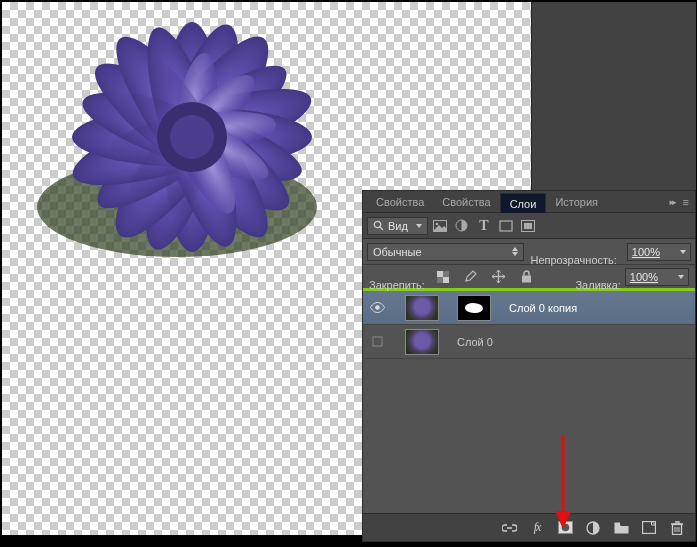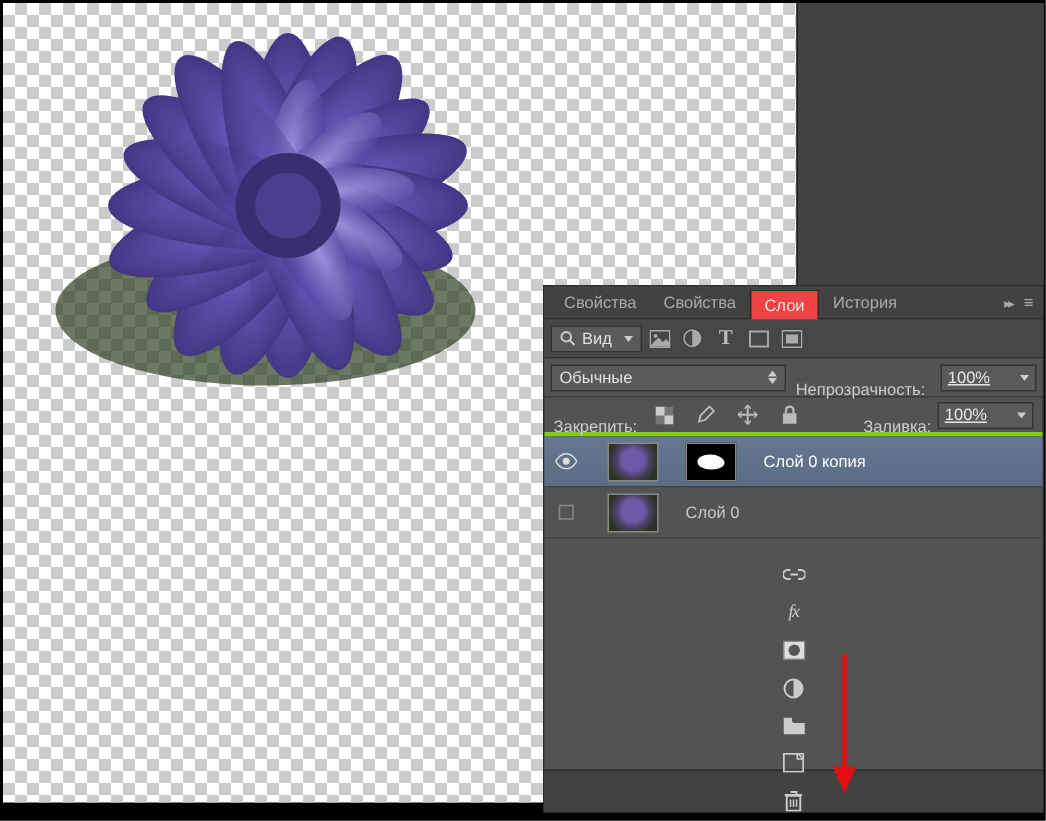--- a/index.html
+++ b/index.html
@@ -51,21 +51,21 @@
     background: #424242;
     border-bottom: 1px solid #2c2c2c;
     padding-left: 4px;
   }
   .tab {
     padding: 4px 9px 3px 9px;
     color: #aaa;
     cursor: pointer;
   }
   .tab.active {
-    background: #ef4444;
+    background: #0f172a;
     color: #e6e6e6;
     border: 1px solid #2c2c2c;
     border-bottom: none;
     position: relative;
     top: 1px;
   }
   .tabs-right {
     margin-left: auto;
     display: flex;
     gap: 8px;
@@ -156,21 +156,20 @@
   .layer-label{font-size:11px;}
   .bottom-bar{
     height:28px;
     background:#424242;
     border-top:1px solid #2c2c2c;
     display:flex;
     align-items:center;
     justify-content:flex-end;
     gap:12px;
     padding:0 10px;
-    flex-direction:column;
   }
   .bicon{color:#ccc;display:flex;align-items:center;justify-content:center;width:16px;height:16px;cursor:pointer;}
   svg{display:block;}
   .mode-ico{width:20px;height:20px;display:flex;align-items:center;justify-content:center;color:#bbb;}
   .arrow-annot{
     position:absolute;
     left:552px; top:435px;
     pointer-events:none;
   }
 </style>

